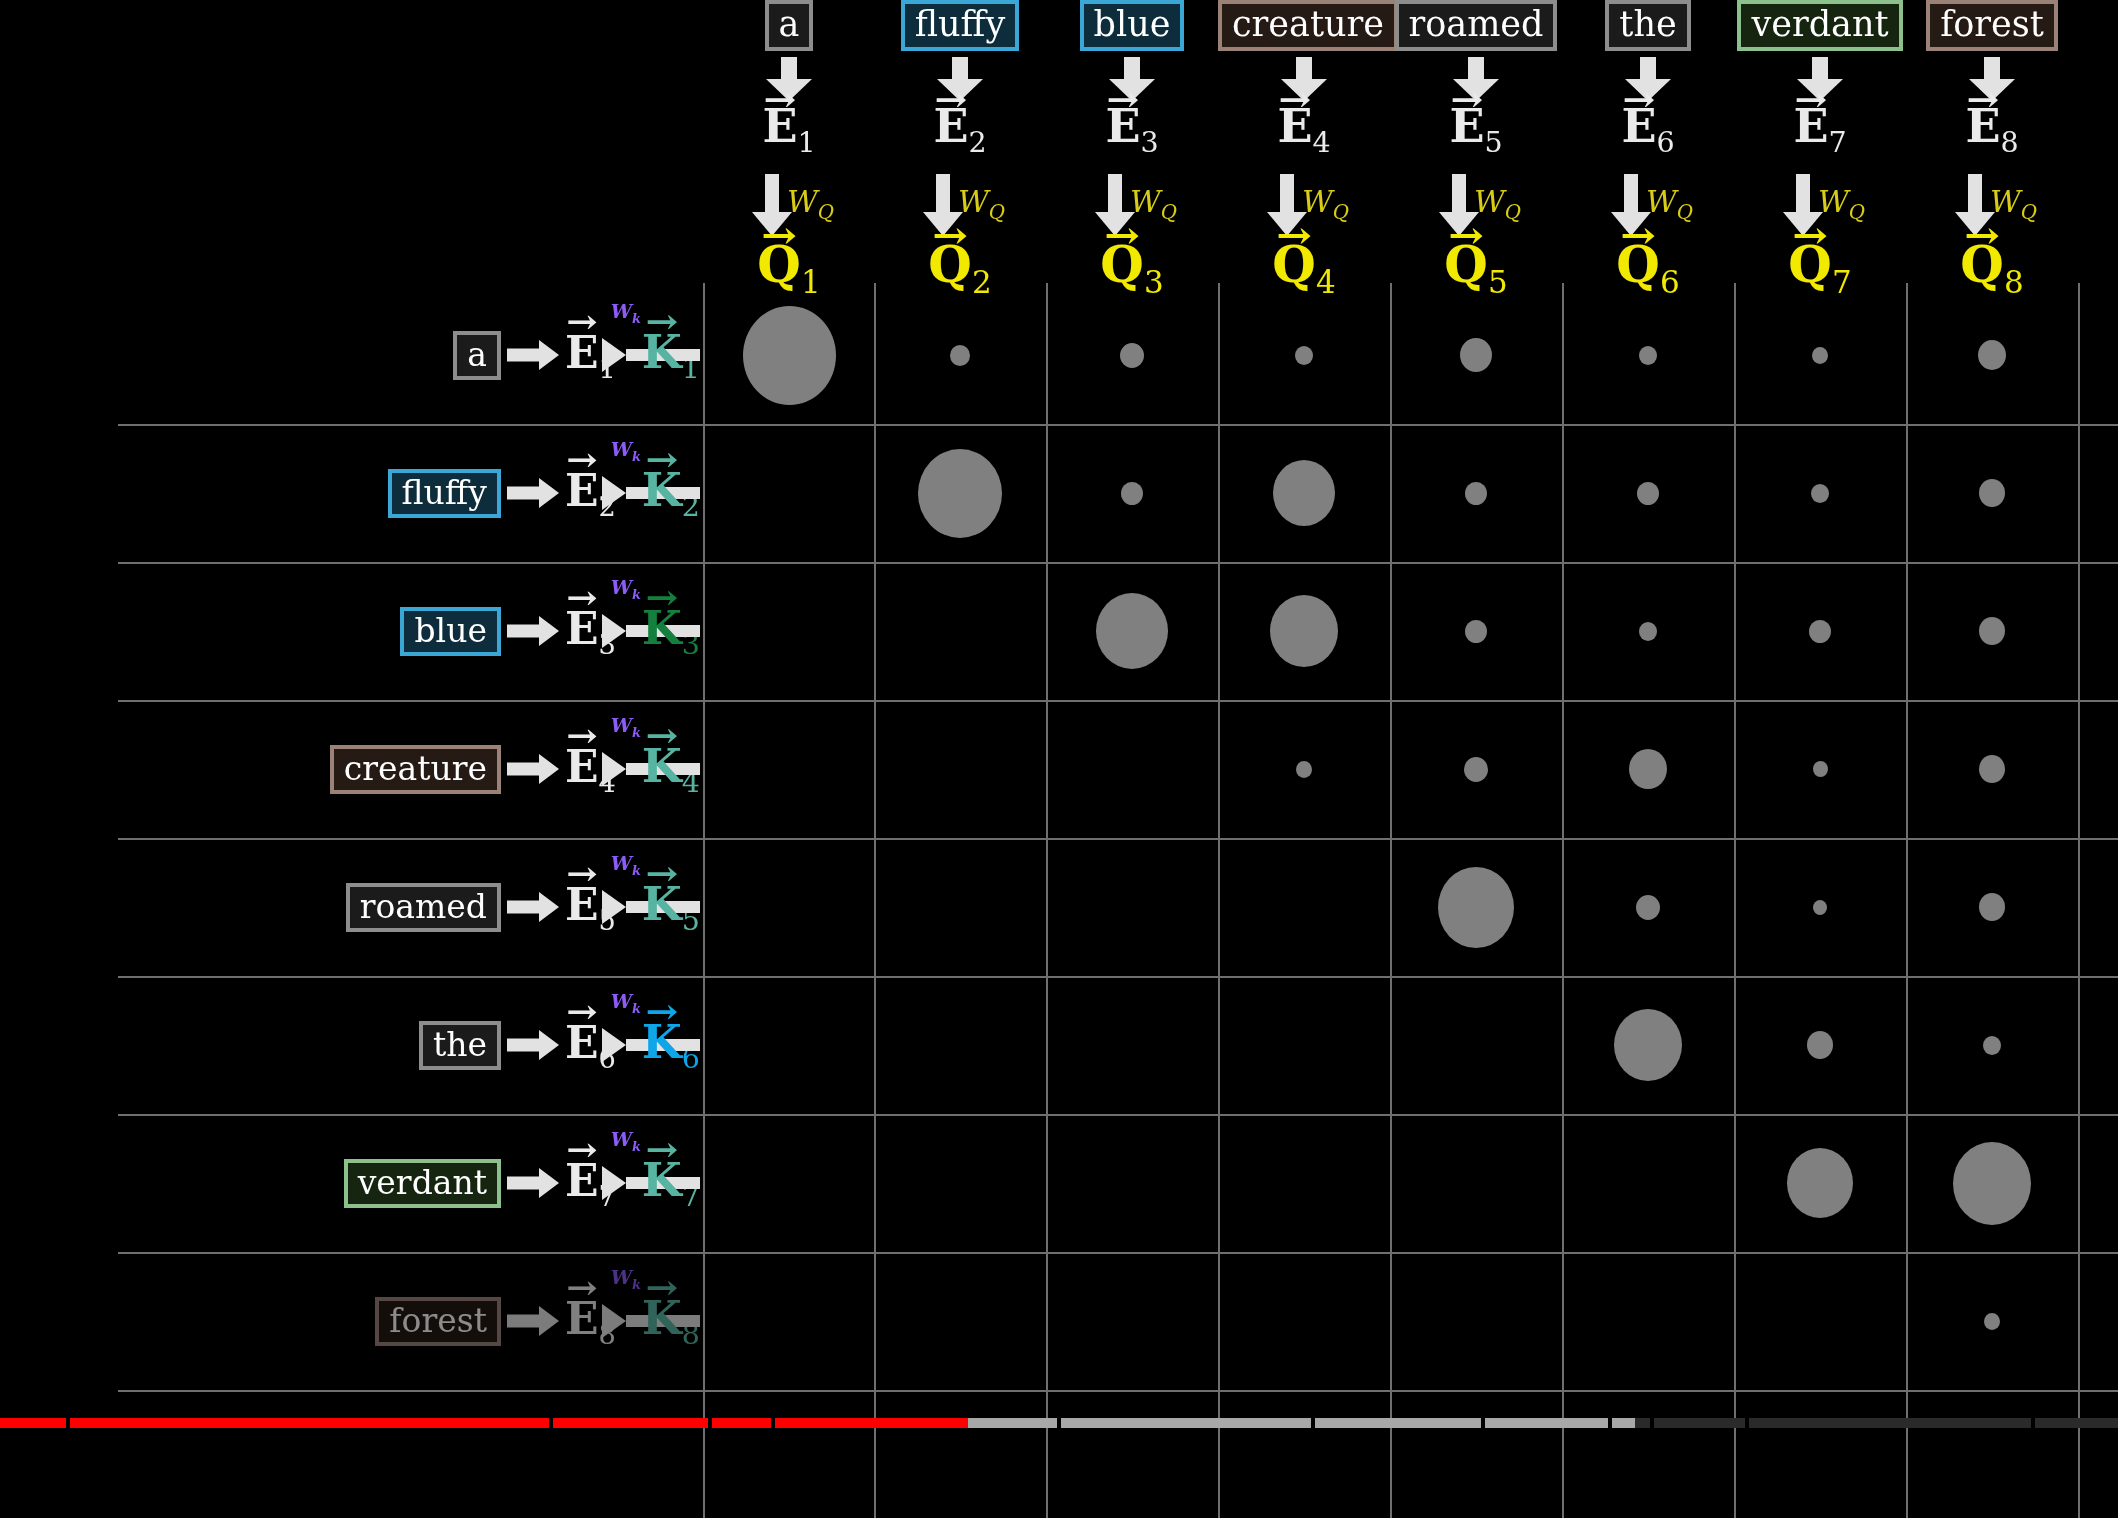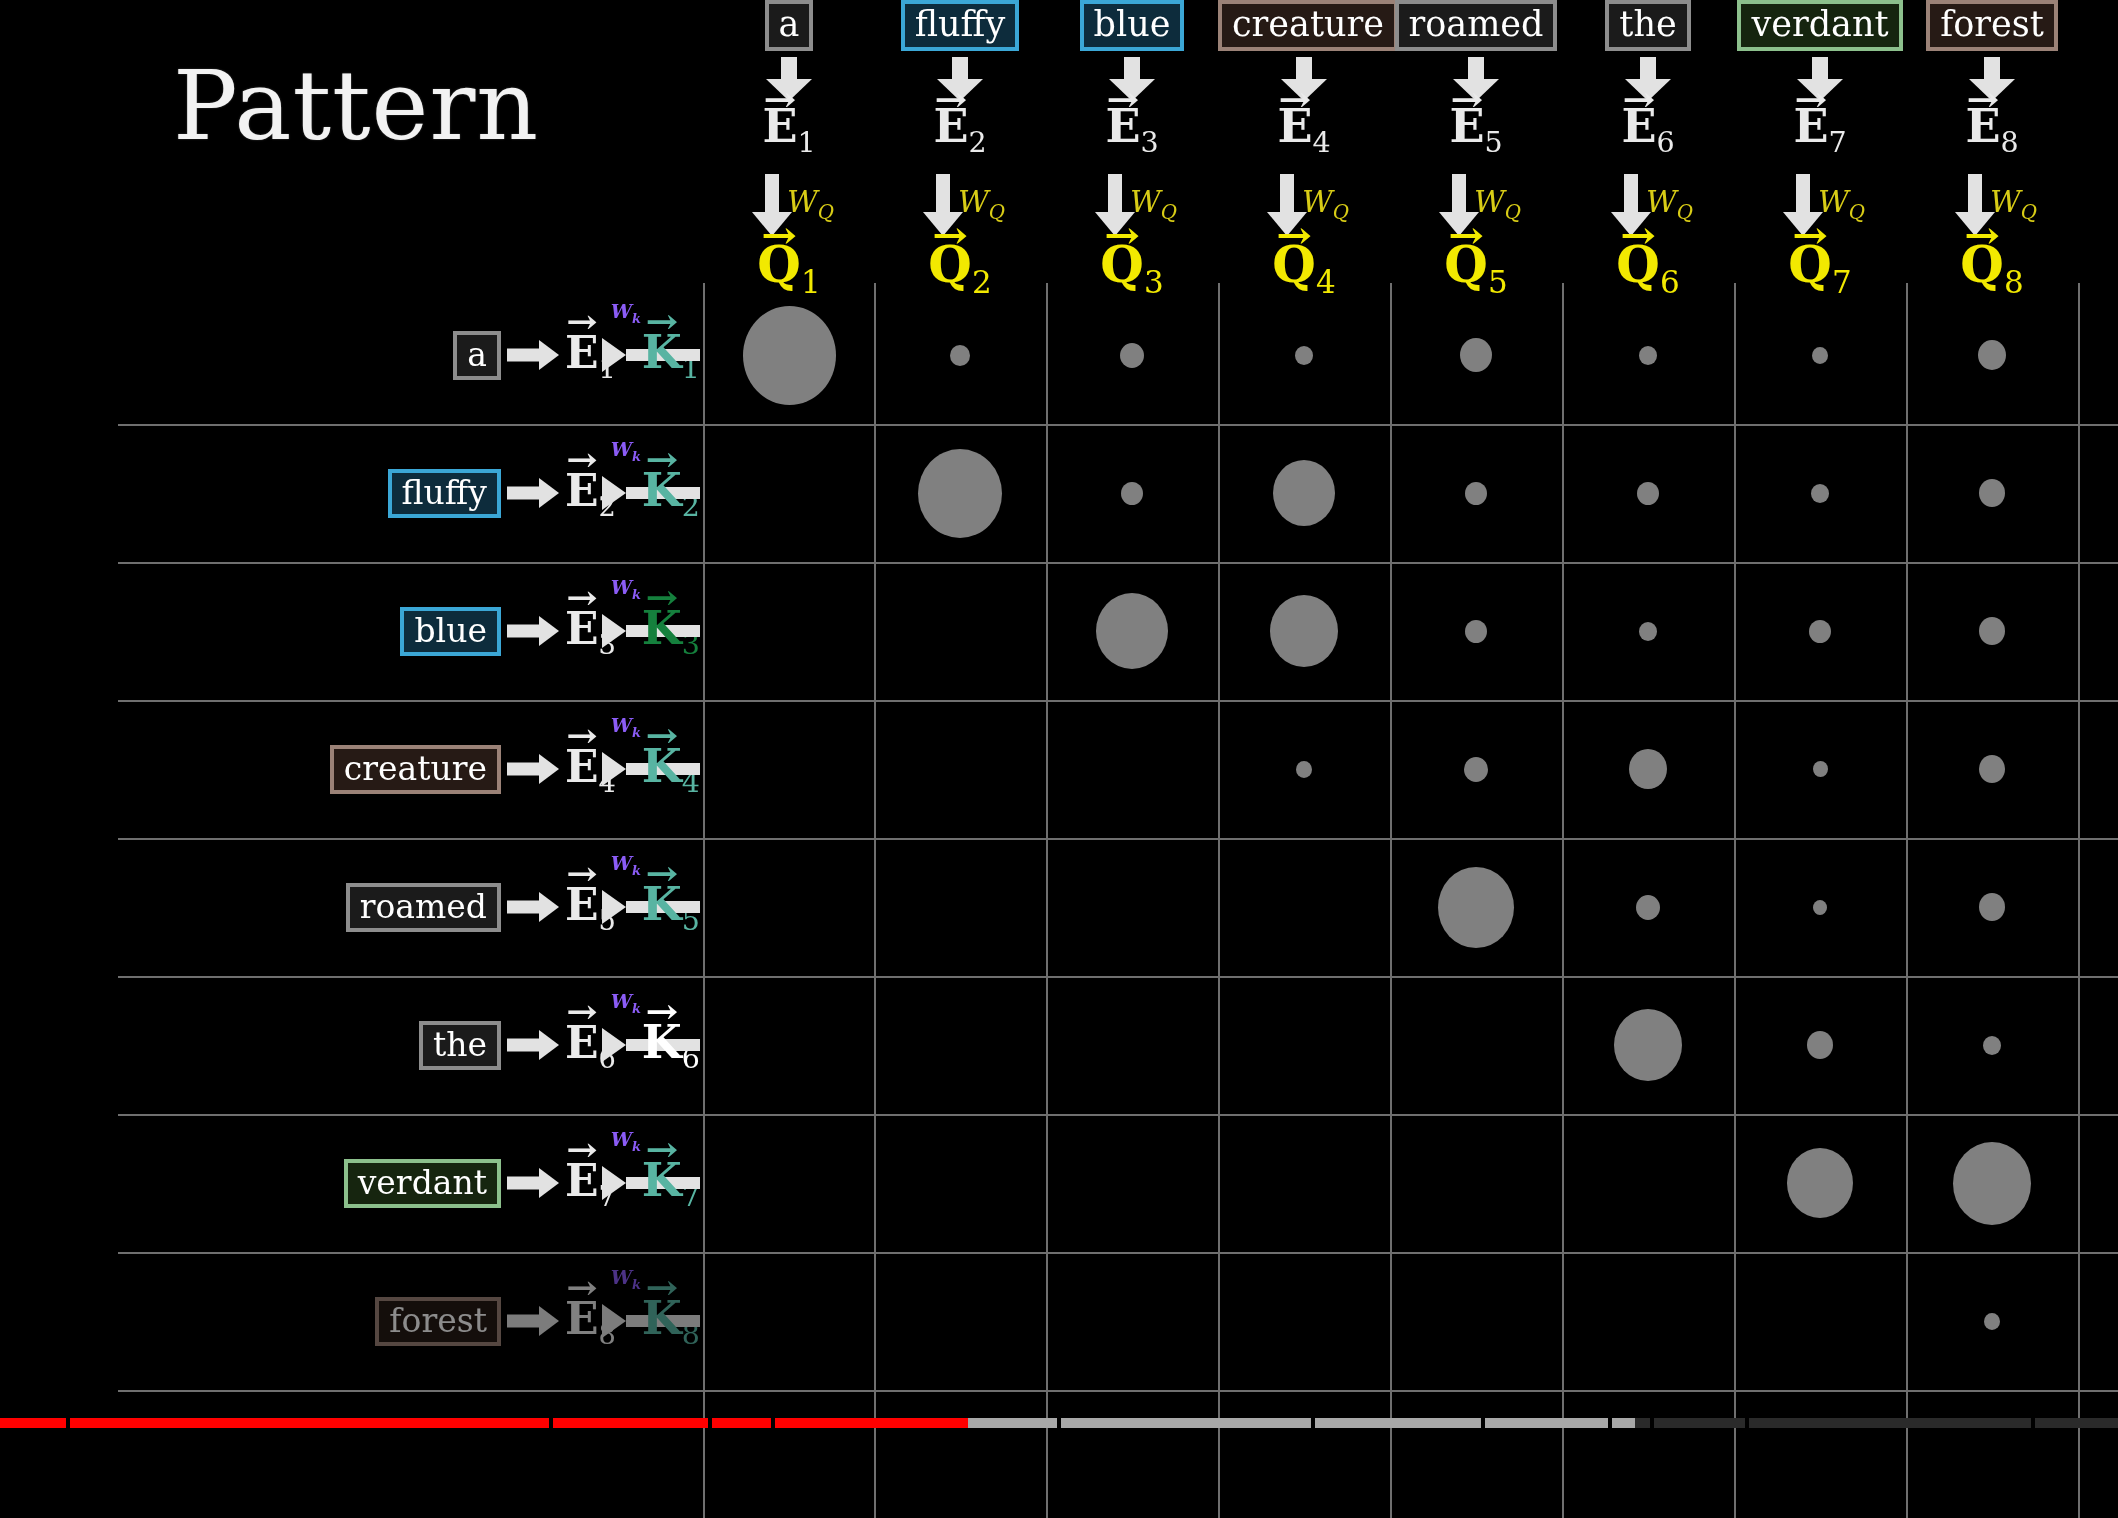--- a/index.html
+++ b/index.html
@@ -223,21 +223,20 @@
   }
   #pb-dark   { position:absolute; left:0; top:0; height:10px; width:100%; background:#2a2a2a; }
   #pb-buffer { position:absolute; left:0; top:0; height:10px; background:#a8a8a8; }
   #pb-played { position:absolute; left:0; top:0; height:10px; background:#ff0000; }
   .pb-notch  { position:absolute; top:0; height:10px; width:4px; background:#000000; }
 </style>
 </head>
 <body>
 
 <div id="title-block">
-  <span class="tline l2">Pattern</span>
 </div>
 
 <div id="grid-lines">
     <div class="vline" style="left: 703px;"></div>
     <div class="vline" style="left: 874px;"></div>
     <div class="vline" style="left: 1046px;"></div>
     <div class="vline" style="left: 1218px;"></div>
     <div class="vline" style="left: 1390px;"></div>
     <div class="vline" style="left: 1562px;"></div>
     <div class="vline" style="left: 1734px;"></div>
@@ -388,21 +387,21 @@
       <span class="rl-K"><span class="veck" style="color: rgb(88, 180, 162);"><span class="vtop">K</span><span class="vsub">5</span></span></span>
     </div>
     <div class="row-label" style="top: 976px;">
       <span class="word-chip undefined chip-grey">the</span>
       <span class="rl-arrow">
         <span class="shaft"></span>
         <span class="head"></span>
       </span>
       <span class="rl-E"><span class="veci"><span class="vtop">E</span><span class="vsub">6</span></span></span>
       <span class="wk-holder"><span class="wk-label"><i>W</i><span class="sub">k</span></span><span class="rl-arrow long"><span class="shaft"></span><span class="head"></span></span></span>
-      <span class="rl-K"><span class="veck" style="color: #ffffff;"><span class="vtop">K</span><span class="vsub">6</span></span></span>
+      <span class="rl-K"><span class="veck" style="color: #0ea5e9;"><span class="vtop">K</span><span class="vsub">6</span></span></span>
     </div>
     <div class="row-label" style="top: 1114px;">
       <span class="word-chip undefined chip-green">verdant</span>
       <span class="rl-arrow">
         <span class="shaft"></span>
         <span class="head"></span>
       </span>
       <span class="rl-E"><span class="veci"><span class="vtop">E</span><span class="vsub">7</span></span></span>
       <span class="wk-holder"><span class="wk-label"><i>W</i><span class="sub">k</span></span><span class="rl-arrow long"><span class="shaft"></span><span class="head"></span></span></span>
       <span class="rl-K"><span class="veck" style="color: rgb(88, 180, 162);"><span class="vtop">K</span><span class="vsub">7</span></span></span>

